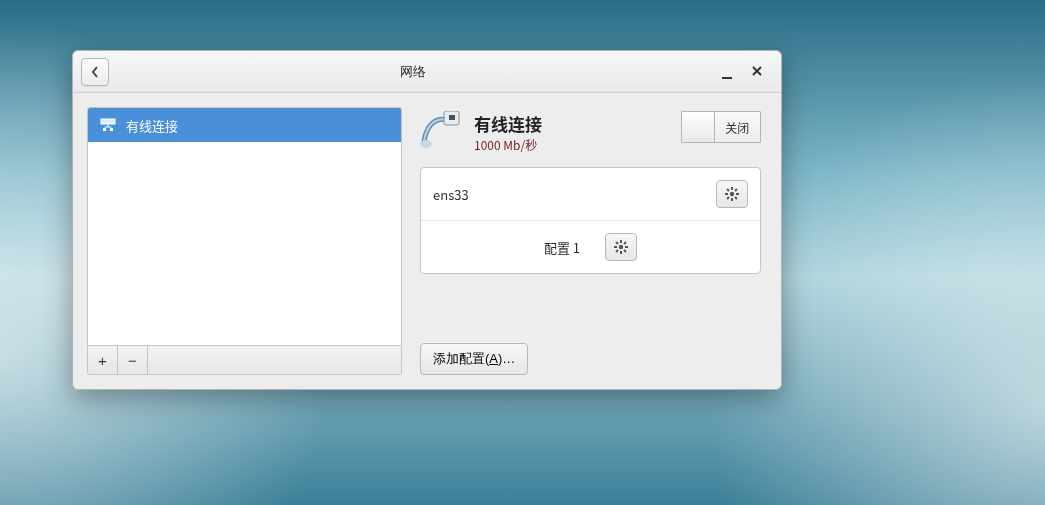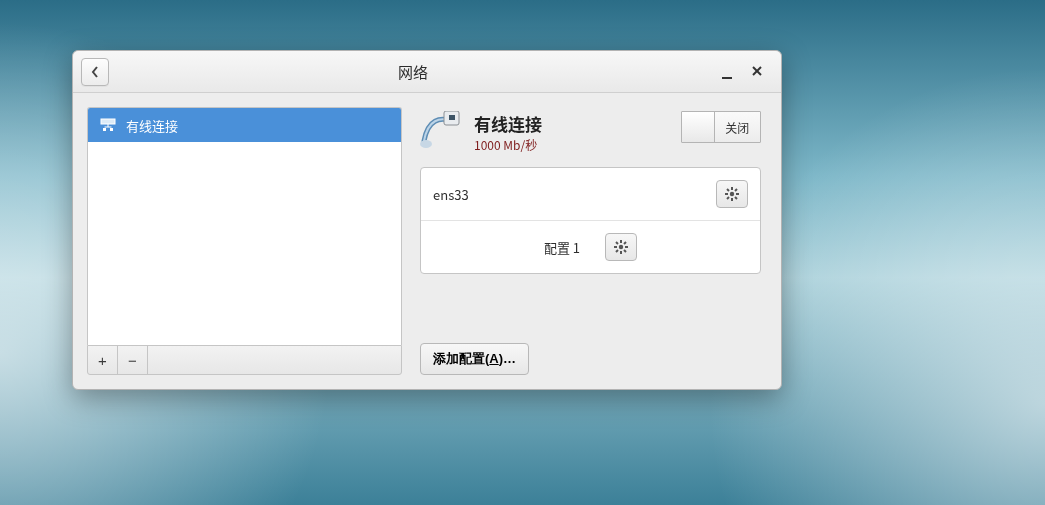--- a/index.html
+++ b/index.html
@@ -35,21 +35,21 @@
   }
   .tbtn {
     width: 28px; height: 28px;
     border: 1px solid #b8b8b8;
     border-radius: 4px;
     background: linear-gradient(#fdfdfd, #ececec);
     display: flex; align-items: center; justify-content: center;
     color: #444; cursor: pointer;
     box-shadow: 0 1px 0 rgba(0,0,0,0.04);
   }
-  .title { flex: 1; text-align: center; font-size: 15px; color: #2c2c2c; }
+  .title { flex: 1; text-align: center; font-size: 13px; color: #2c2c2c; font-family: Liberation Serif, serif; }
   .winctrls { display: flex; gap: 18px; align-items: center; padding: 0 10px 0 4px; }
   .wctl { cursor: pointer; color: #444; font-weight: bold; line-height: 1; }
 
   .content { flex: 1; display: flex; gap: 16px; padding: 14px; }
 
   .sidebar { width: 315px; display: flex; flex-direction: column; }
   .list {
     flex: 1;
     background: #fff;
     border: 1px solid #c5c5c5;
@@ -120,21 +120,20 @@
   }
   .iconbtn svg { display:block; }
 
   .footer-row { margin-top: auto; }
   .btn {
     padding: 6px 12px;
     border: 1px solid #b8b8b8; border-radius: 4px;
     background: linear-gradient(#f7f7f7, #e7e7e7);
     cursor: pointer;
     font-size: 13px;
-    font-weight: bold;
   }
   .u { text-decoration: underline; }
 </style>
 </head>
 <body>
 
 <div class="window">
 
   <div class="titlebar">
     <div class="tbtn">

